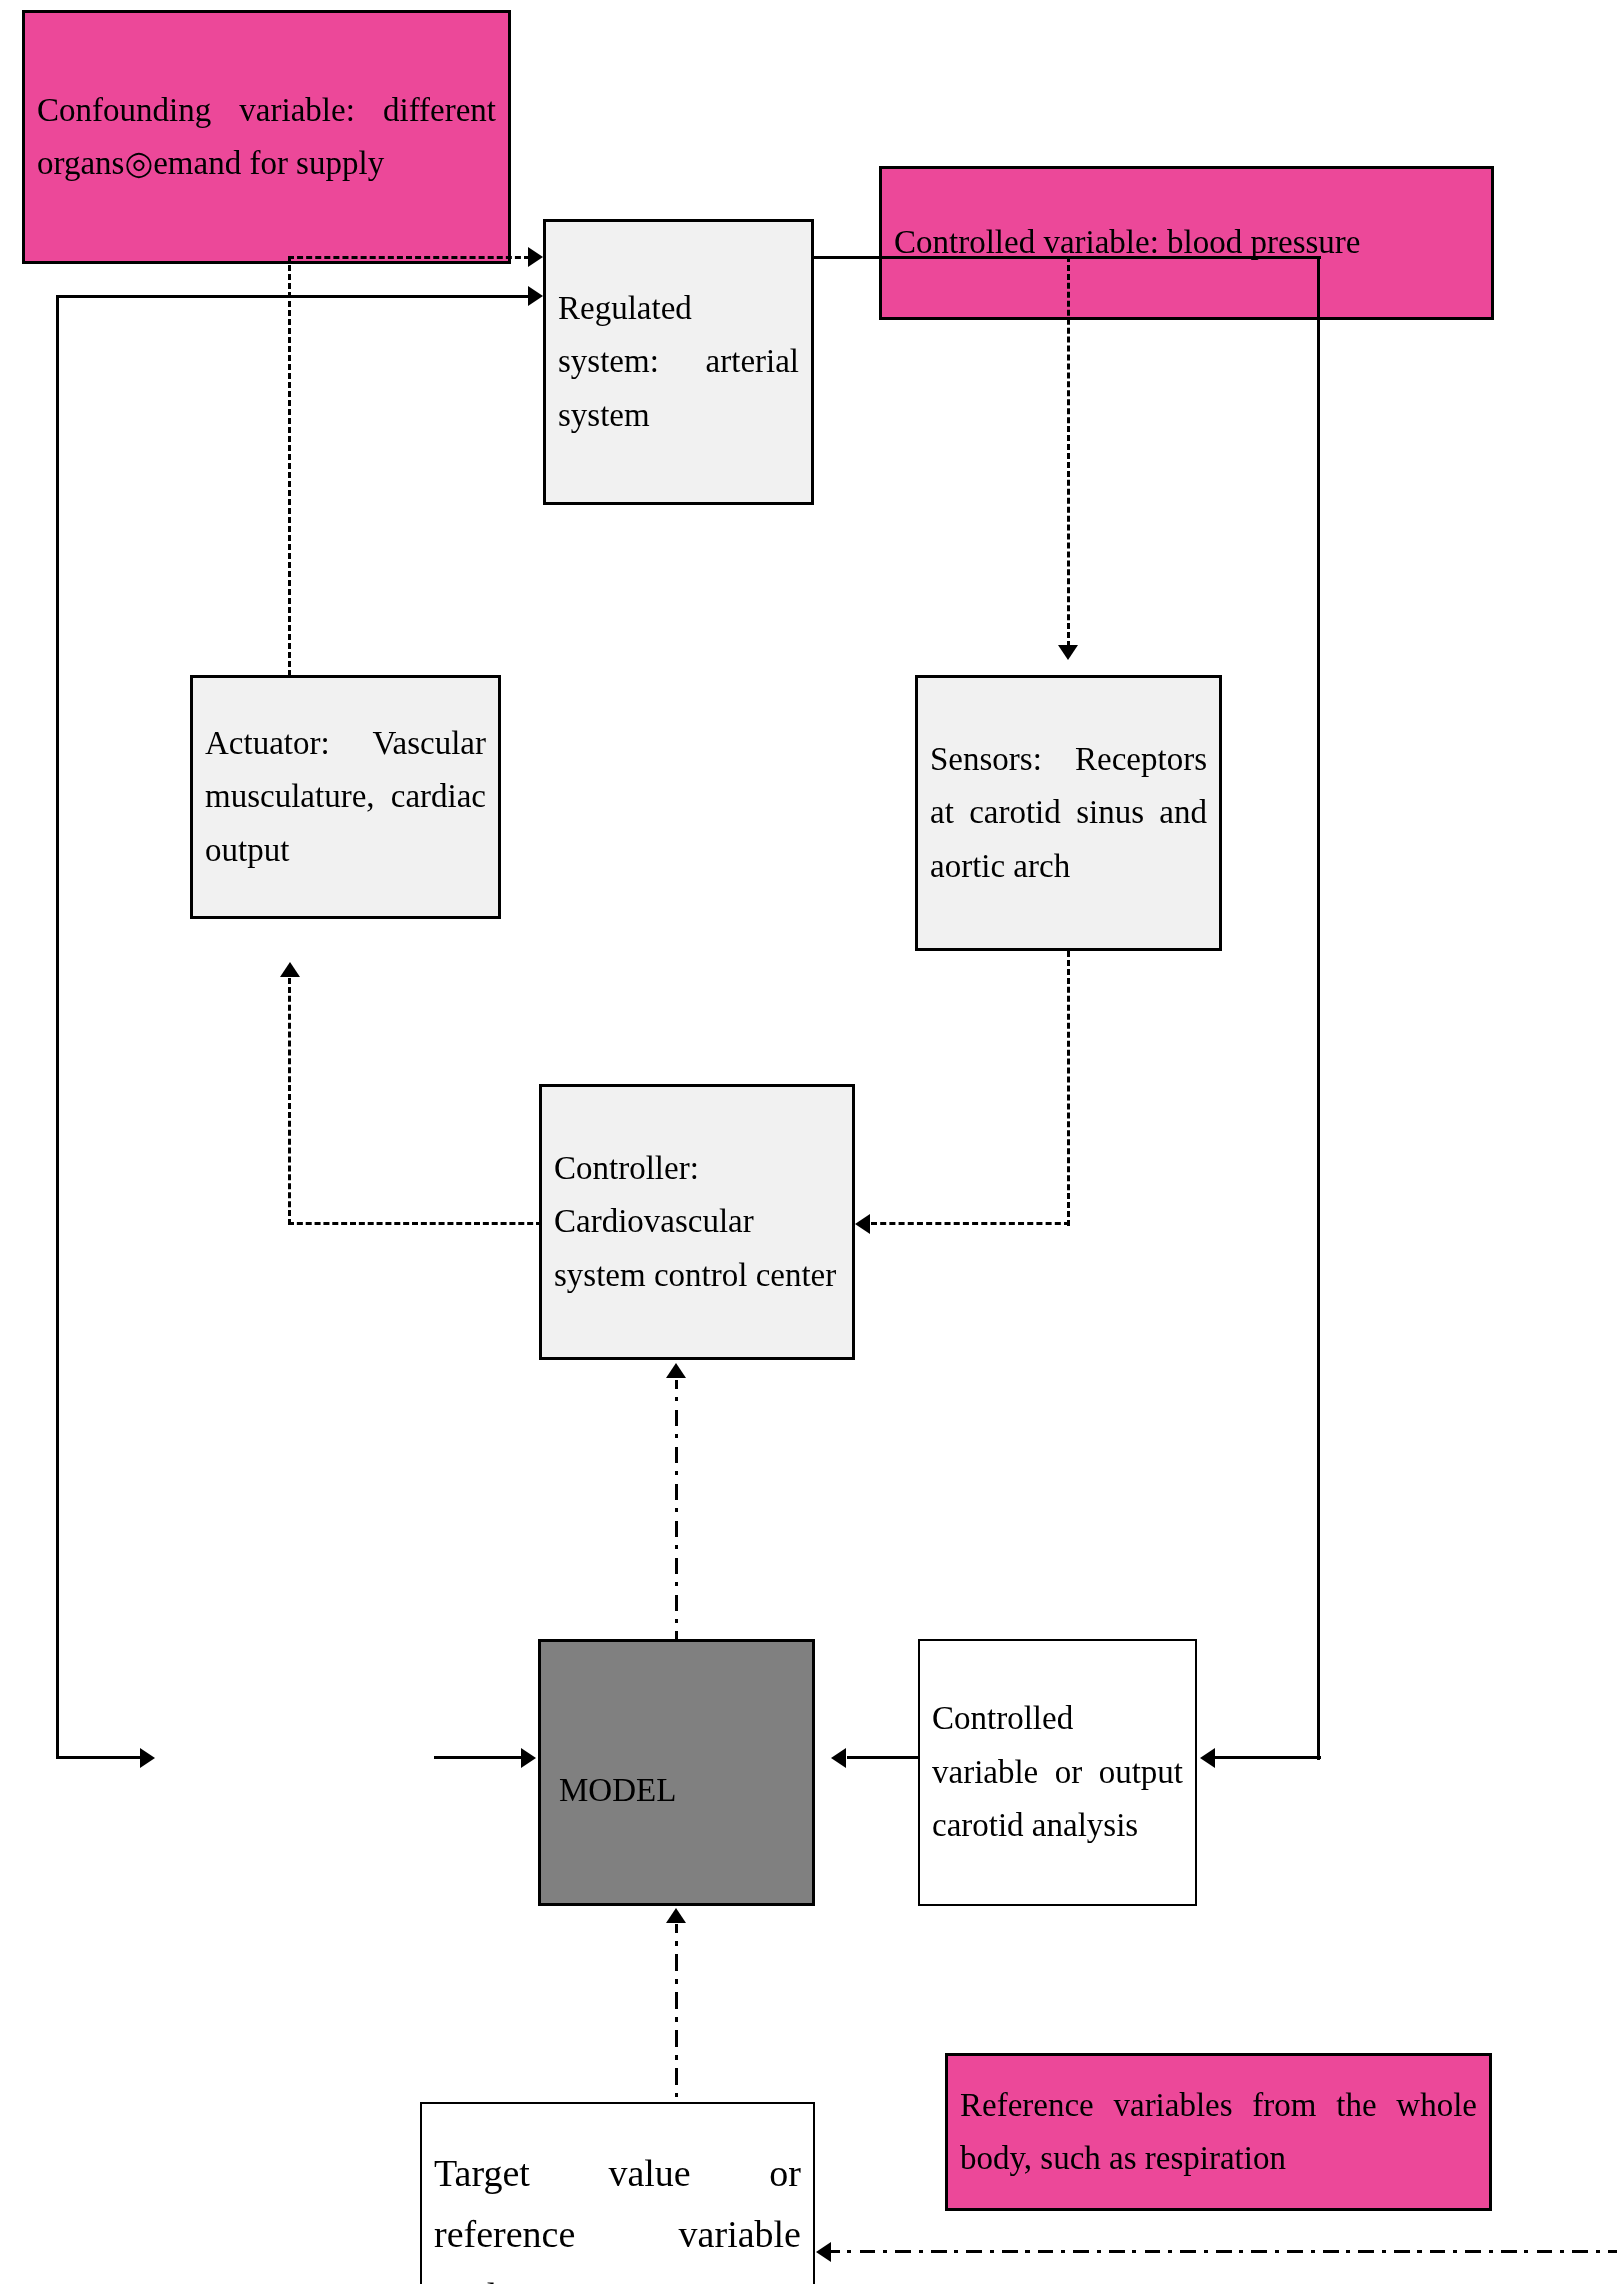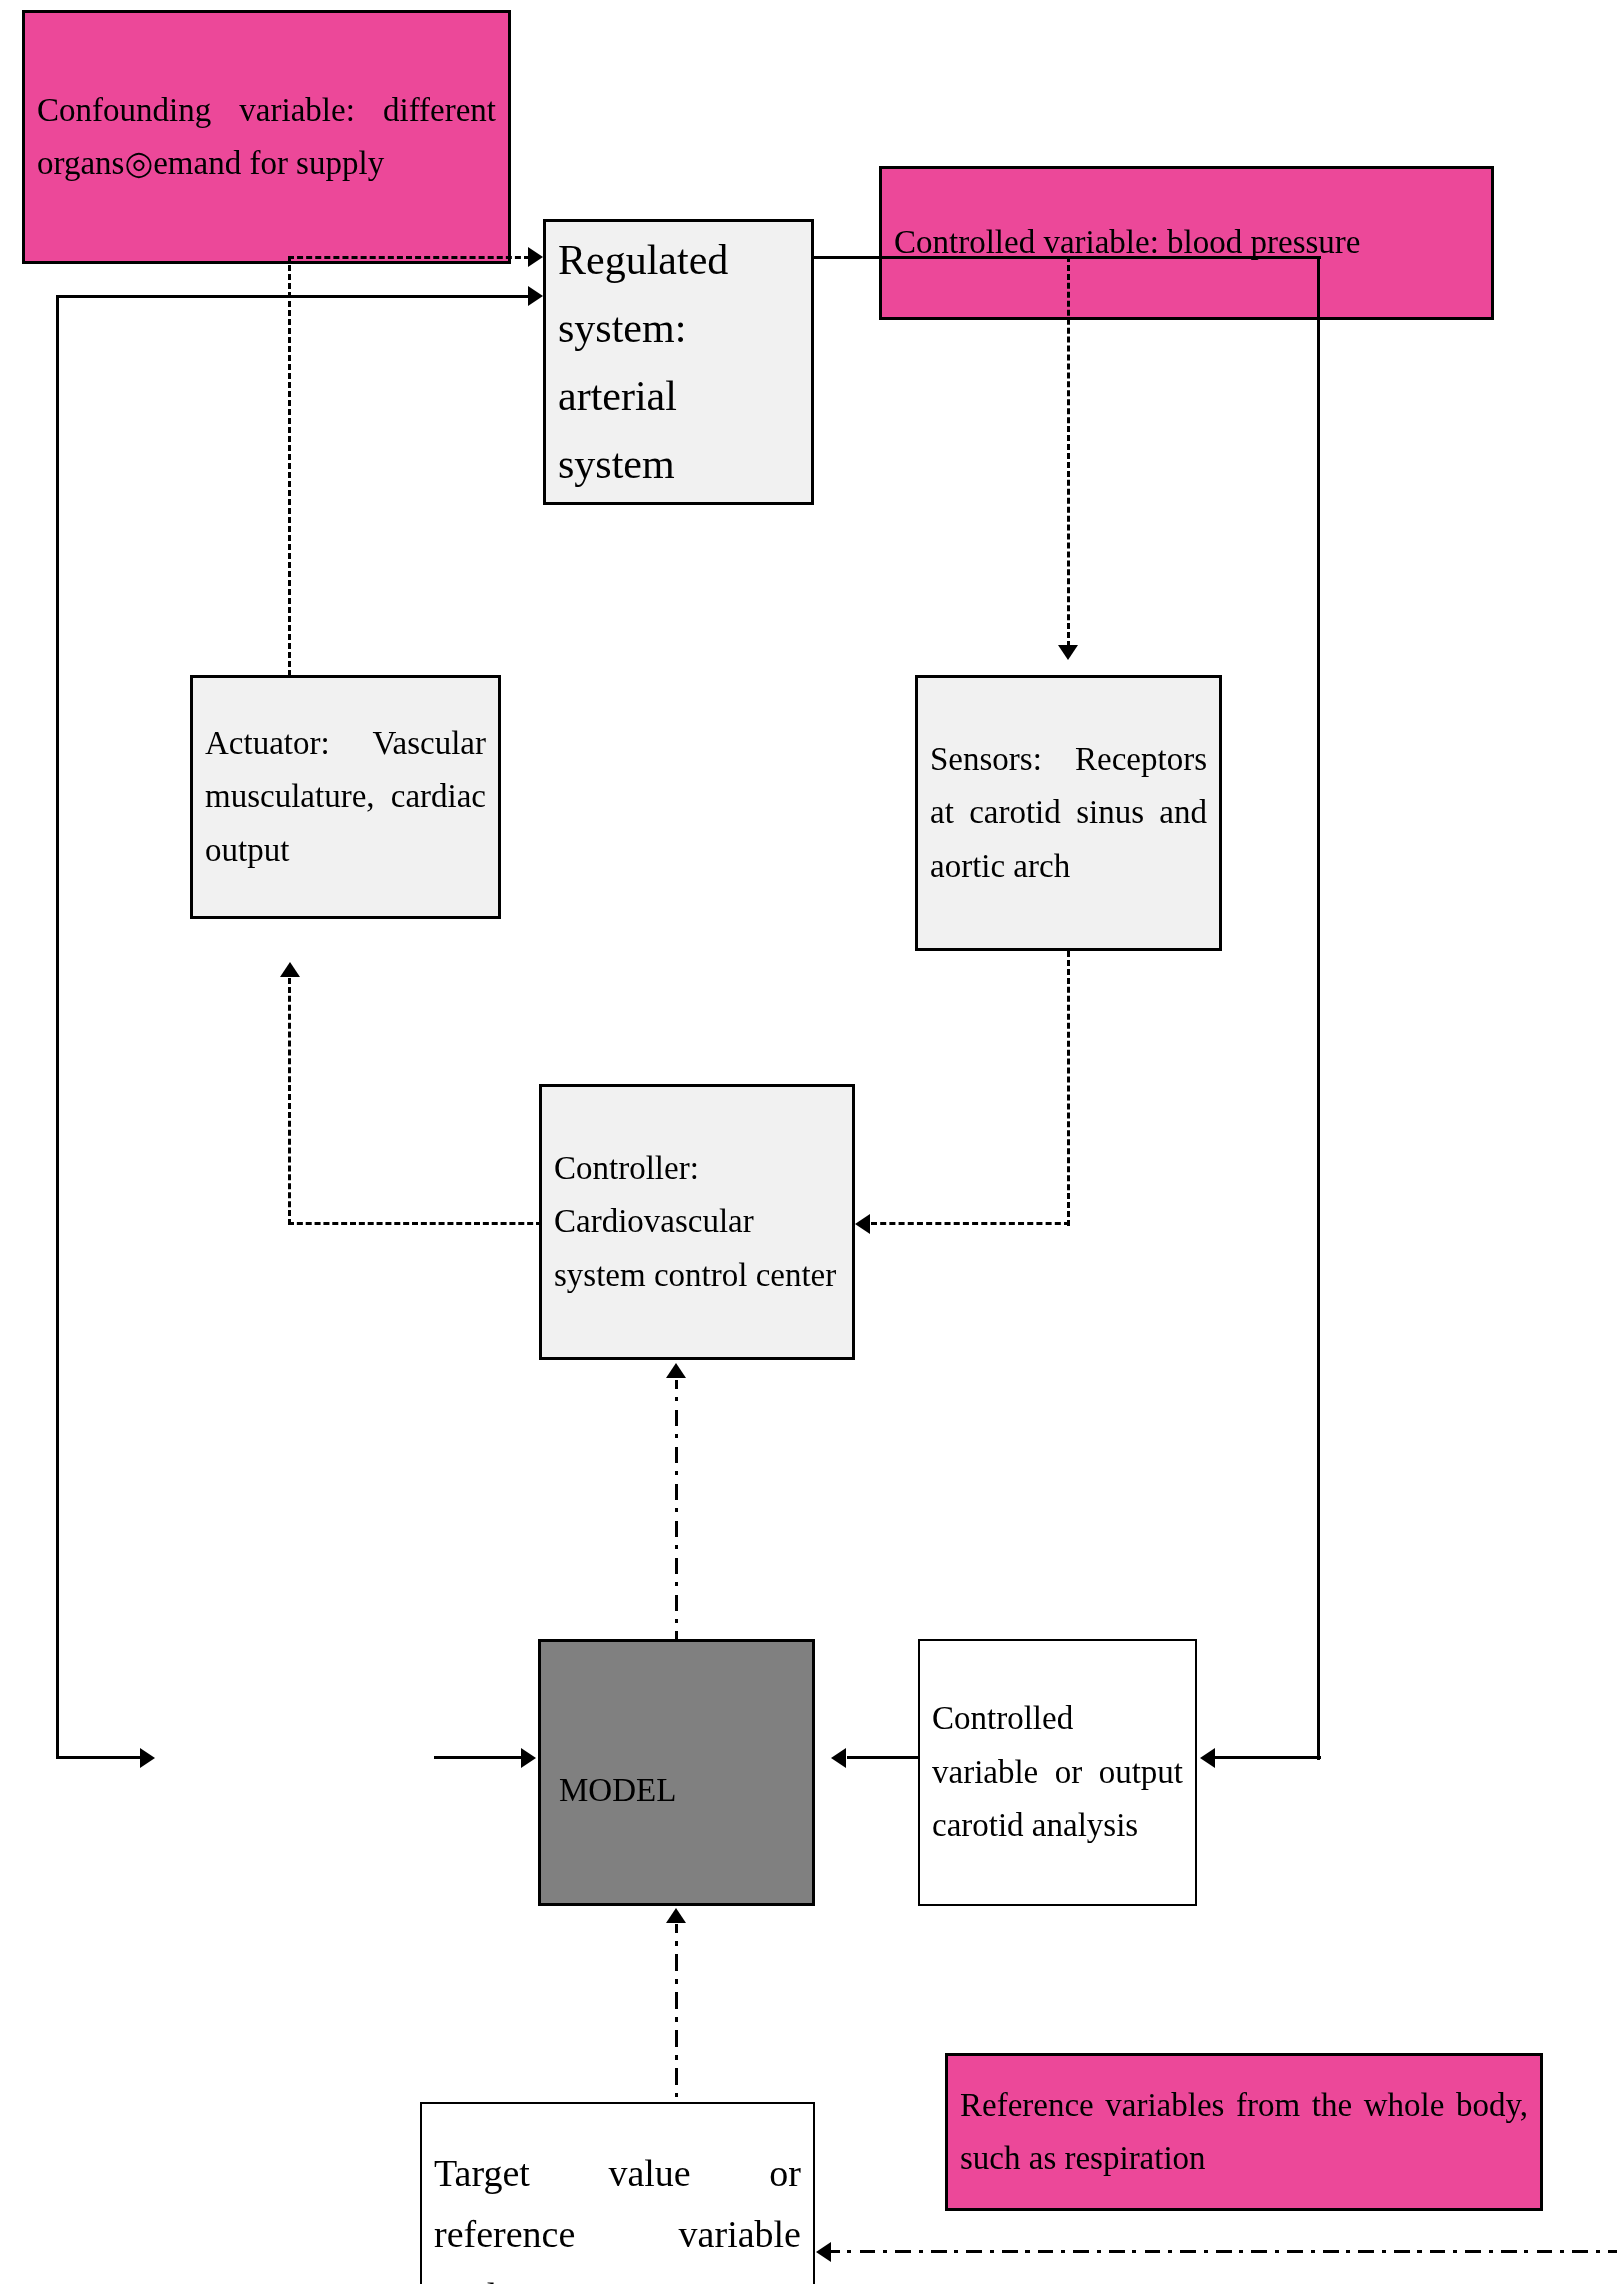--- a/index.html
+++ b/index.html
@@ -70,21 +70,21 @@
 <div id="canvas">
 
   <div class="box fill-gray" style="left:22px;top:10px;width:489px;height:254px;font-size:33px;">
     <span class="txt">Confounding variable: different organs◎emand for supply</span>
   </div>
 
   <div class="box fill-gray" style="left:879px;top:166px;width:615px;height:154px;font-size:33px;">
     <span class="txt">Controlled variable: blood pressure</span>
   </div>
 
-  <div class="box fill-light" style="left:543px;top:219px;width:271px;height:286px;font-size:42px;">
+  <div class="box fill-light" style="left:543px;top:219px;width:271px;height:286px;font-size:33px;">
     <span class="txt">Regulated system: arterial system</span>
   </div>
 
   <div class="box fill-light" style="left:190px;top:675px;width:311px;height:244px;font-size:33px;">
     <span class="txt">Actuator: Vascular musculature, cardiac output</span>
   </div>
 
   <div class="box fill-light" style="left:915px;top:675px;width:307px;height:276px;font-size:33px;">
     <span class="txt">Sensors: Receptors at carotid sinus and aortic arch</span>
   </div>
@@ -99,21 +99,21 @@
   </div>
 
   <div class="box fill-white thin" style="left:918px;top:1639px;width:279px;height:267px;font-size:33px;">
     <span class="txt">Controlled variable or output carotid analysis</span>
   </div>
 
   <div class="box fill-white thin" style="left:420px;top:2102px;width:395px;height:266px;font-size:38px;">
     <span class="txt">Target value or reference variable analysis</span>
   </div>
 
-  <div class="box fill-gray" style="left:945px;top:2053px;width:598px;height:158px;font-size:33px;">
+  <div class="box fill-gray" style="left:945px;top:2053px;width:547px;height:158px;font-size:33px;">
     <span class="txt">Reference variables from the whole body, such as respiration</span>
   </div>
 
   <div class="ln vl" style="left:56px;top:295px;height:1462px;"></div>
   <div class="ln hl" style="left:56px;top:295px;width:473px;"></div>
   <div class="ah ah-r" style="left:528px;top:286px;"></div>
 
   <div class="ln hl" style="left:56px;top:1756px;width:87px;"></div>
   <div class="ah ah-r" style="left:140px;top:1748px;"></div>
 

